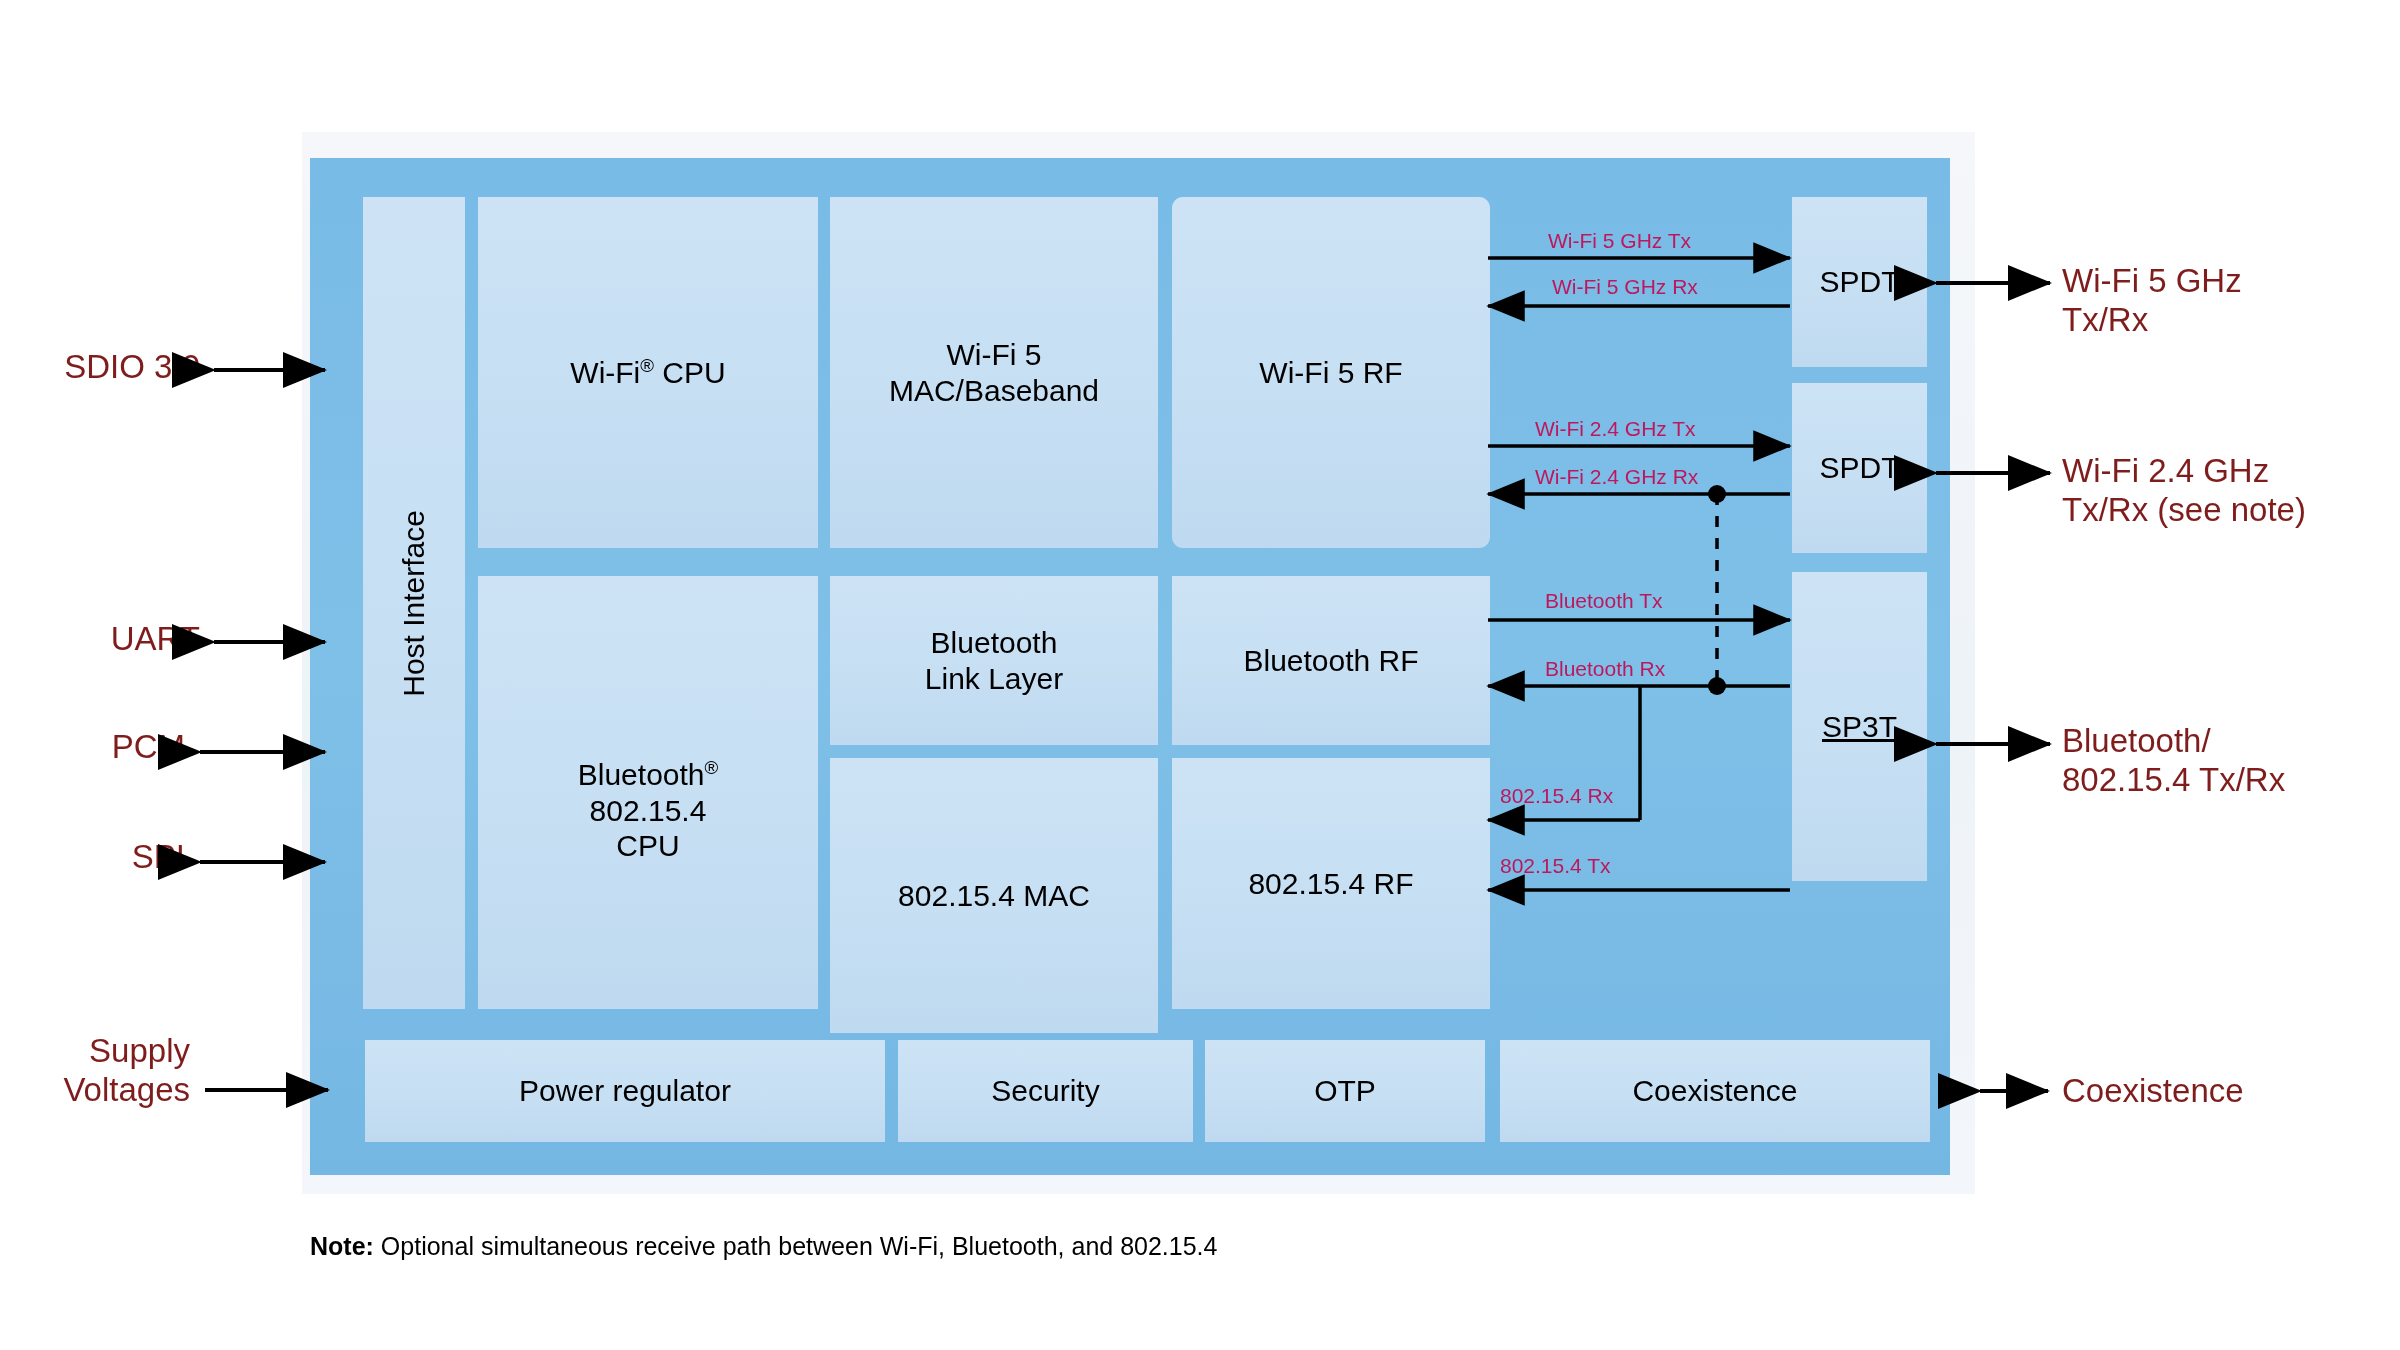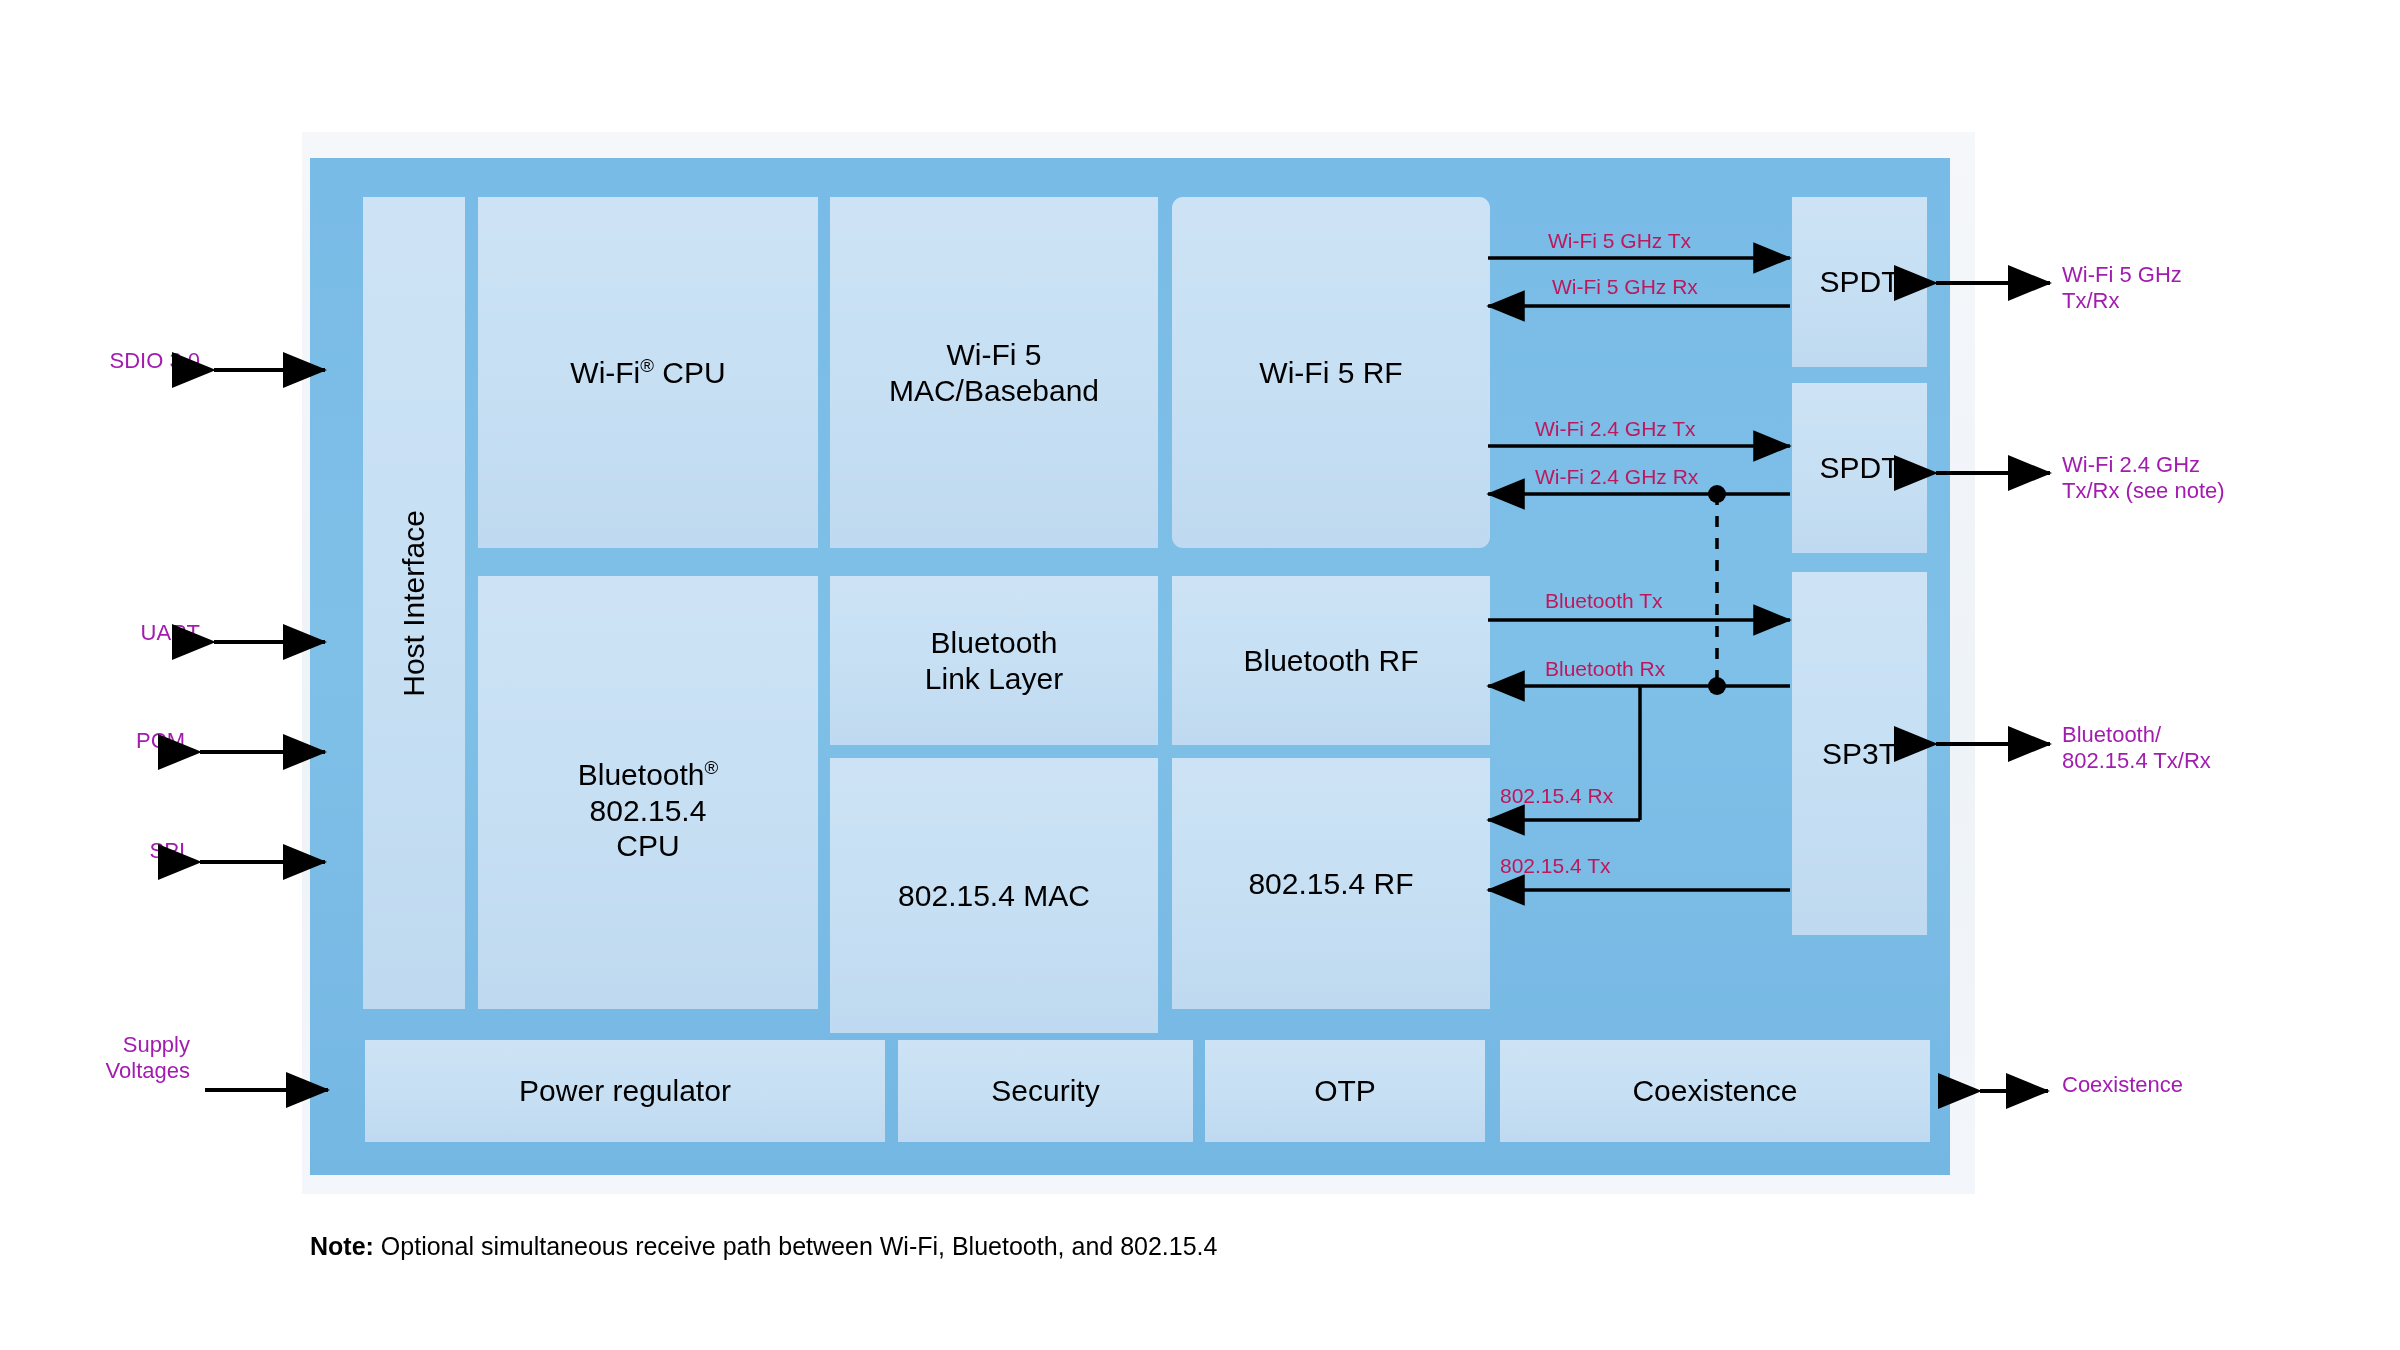--- a/index.html
+++ b/index.html
@@ -53,23 +53,23 @@
 
   .host-if {
     writing-mode: vertical-rl;
     transform: rotate(180deg);
     font-size: 30px;
   }
 
   
   .ext-label {
     position: absolute;
-    font-size: 22px;
+    font-size: 33px;
     line-height: 1.17;
-    color: #a21caf;
+    color: #7f1d1d;
     white-space: pre-line;
   }
   .ext-label.right { text-align: left; }
   .ext-label.left  { text-align: right; }
 
   .sig-label {
     position: absolute;
     font-size: 21px;
     color: #be185d;
     white-space: nowrap;
@@ -133,21 +133,21 @@
   <div class="blk" style="left:1172px; top:576px; width:318px; height:169px;">Bluetooth RF</div>
 
   <div class="blk" style="left:830px; top:758px; width:328px; height:275px;">802.15.4 MAC</div>
 
   <div class="blk" style="left:1172px; top:758px; width:318px; height:251px;">802.15.4 RF</div>
 
   <div class="blk" style="left:1792px; top:197px; width:135px; height:170px;">SPDT</div>
 
   <div class="blk" style="left:1792px; top:383px; width:135px; height:170px;">SPDT</div>
 
-  <div class="blk" style="left:1792px; top:572px; width:135px; height:363px;">SP3T</div>
+  <div class="blk" style="left:1792px; top:572px; width:135px; height:309px;text-decoration:underline;">SP3T</div>
 
   <div class="blk" style="left:365px; top:1040px; width:520px; height:102px;">Power regulator</div>
 
   <div class="blk" style="left:898px; top:1040px; width:295px; height:102px;">Security</div>
 
   <div class="blk" style="left:1205px; top:1040px; width:280px; height:102px;">OTP</div>
 
   <div class="blk" style="left:1500px; top:1040px; width:430px; height:102px;">Coexistence</div>
 
   <div class="sig-label" style="left:1548px; top:230px;">Wi-Fi 5 GHz Tx</div>

